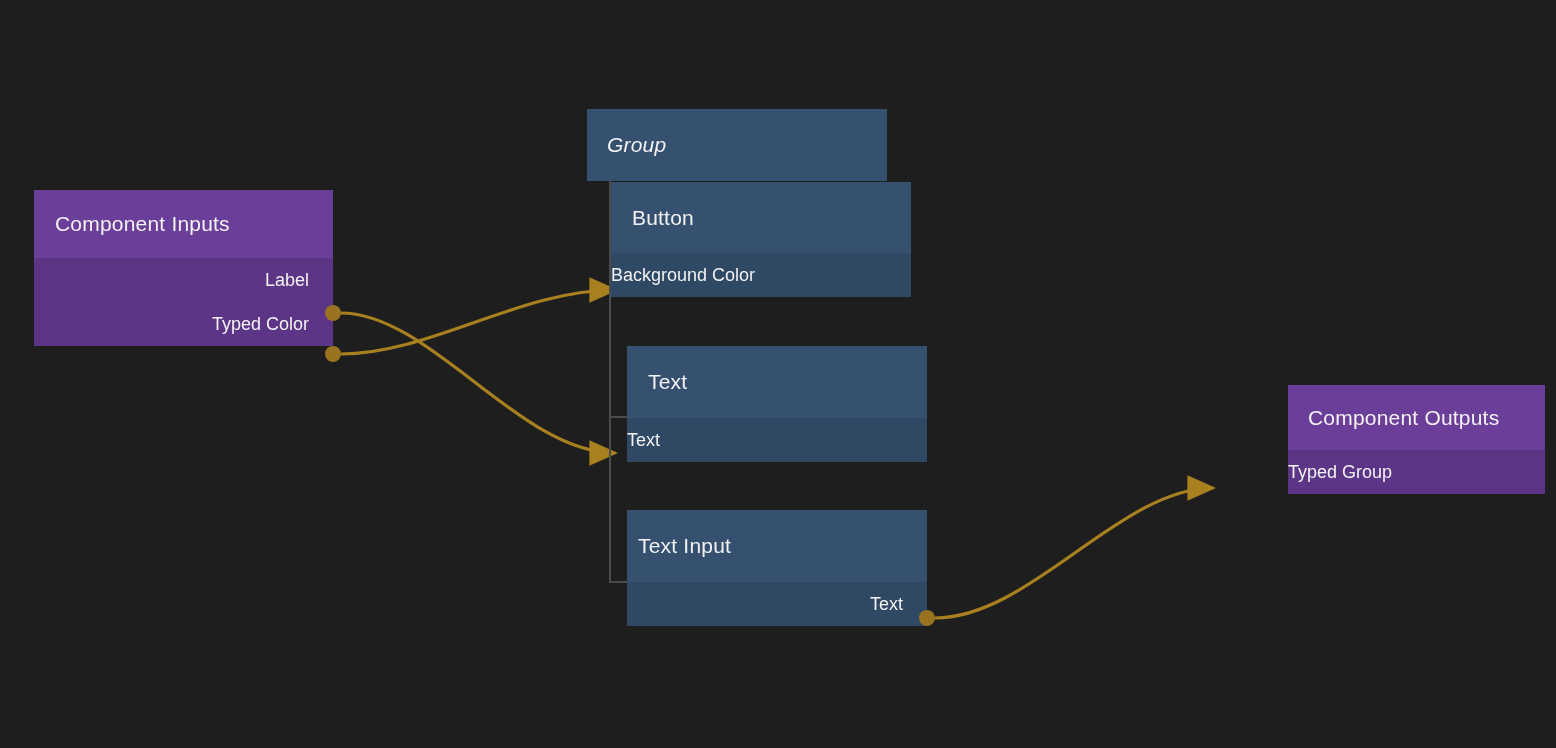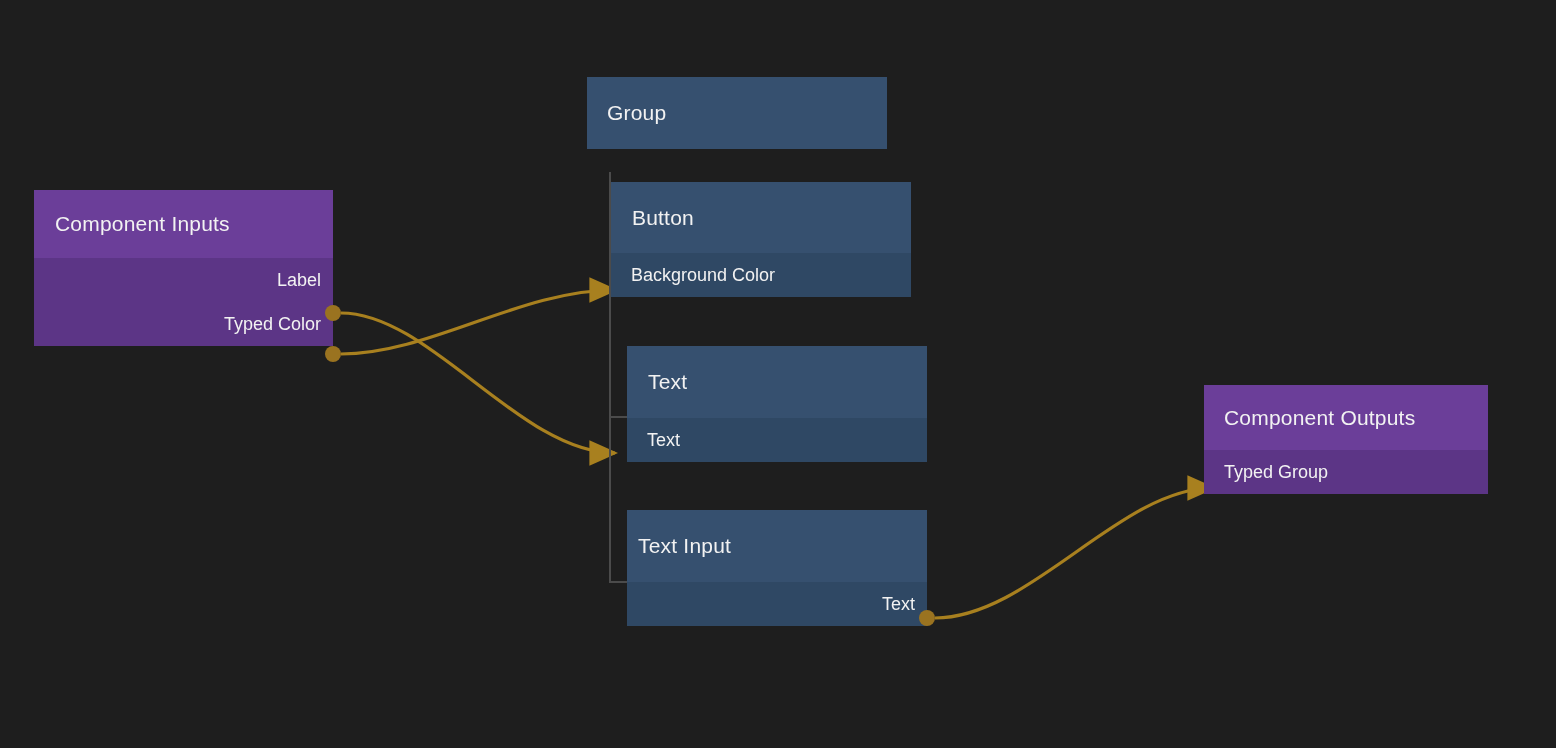--- a/index.html
+++ b/index.html
@@ -61,52 +61,51 @@
     width: 100%;
   }
   .port-row .port-label {
     color: #f2f2f2;
     font-size: 18px;
     font-weight: 400;
     white-space: nowrap;
   }
   .port-row.out {
     justify-content: flex-end;
-    padding-right: 12px;
+    padding-right: 24px;
   }
   .port-row.in {
     justify-content: flex-start;
-    padding-left: 20px;
   }
 
   
   .node.purple .node-header { background: #6b3e99; }
   .node.purple .node-body   { background: #5c3586; }
   
   .node.blue .node-header { background: #36506f; }
   .node.blue .node-body   { background: #2f4864; }
   .node.blue.solid        { background: #36506f; }
 
   
   #node-component-inputs { left: 34px;   top: 190px; width: 299px; height: 183px; }
   #node-component-inputs .node-header { height: 68px; padding-left: 21px; }
 
-  #node-group { left: 587px; top: 77px; width: 300px; height: 72px; }
+  #node-group { left: 587px; top: 109px; width: 300px; height: 72px; font-style: italic; }
   #node-group .node-header { height: 72px; padding-left: 20px; }
 
   #node-button { left: 611px; top: 182px; width: 300px; height: 143px; }
   #node-button .node-header { height: 71px; padding-left: 21px; }
 
   #node-text { left: 627px; top: 346px; width: 300px; height: 144px; }
   #node-text .node-header { height: 72px; padding-left: 21px; }
 
   #node-text-input { left: 627px; top: 510px; width: 300px; height: 144px; }
   #node-text-input .node-header { height: 72px; padding-left: 11px; }
 
-  #node-component-outputs { left: 1204px; top: 385px; width: 284px; height: 138px; }
+  #node-component-outputs { left: 1288px; top: 385px; width: 257px; height: 138px; }
   #node-component-outputs .node-header { height: 65px; padding-left: 20px; }
 
   
   .tree-trunk {
     position: absolute;
     left: 609px;
     top: 172px;
     width: 2px;
     height: 411px;
     background: #4b4b4b;

